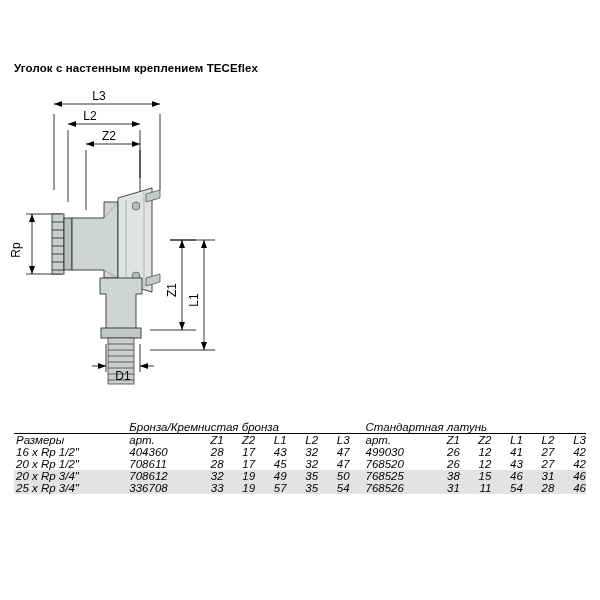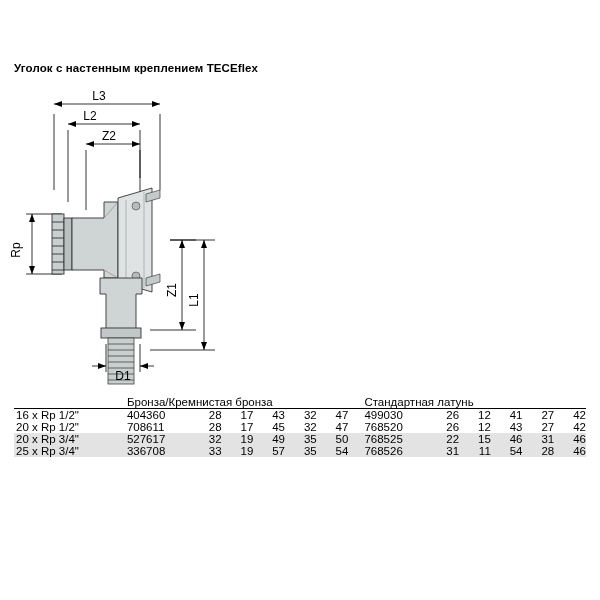--- a/index.html
+++ b/index.html
@@ -33,22 +33,23 @@
     position: absolute;
     left: 0;
     top: 82px;
     width: 600px;
     height: 310px;
   }
   
   .table-wrap {
     position: absolute;
     left: 14px;
-    top: 396px;
+    top: 421px;
     width: 572px;
+    font-style: italic;
   }
   table.spec {
     border-collapse: collapse;
     width: 572px;
     font-size: 11.5px;
   }
   table.spec td, table.spec th {
     padding: 0;
     margin: 0;
     text-align: left;
@@ -218,20 +219,36 @@
           <td></td>
           <td colspan="6">Бронза/Кремнистая бронза</td>
           <td></td>
           <td colspan="6">Стандартная латунь</td>
         </tr>
         <tr>
           <td colspan="14" style="padding:0">
               <div class="sep"></div>
             </td>
         </tr>
+        <tr class="colhdr">
+          <td class="c-size">Размеры</td>
+          <td>арт.</td>
+          <td class="num">Z1</td>
+          <td class="num">Z2</td>
+          <td class="num">L1</td>
+          <td class="num">L2</td>
+          <td class="num">L3</td>
+          <td></td>
+          <td>арт.</td>
+          <td class="num">Z1</td>
+          <td class="num">Z2</td>
+          <td class="num">L1</td>
+          <td class="num">L2</td>
+          <td class="num">L3</td>
+        </tr>
 
         <tr class="datarow">
           <td class="c-size">16 x Rp 1/2"</td>
           <td>404360</td>
           <td class="num">28</td>
           <td class="num">17</td>
           <td class="num">43</td>
           <td class="num">32</td>
           <td class="num">47</td>
           <td></td>
@@ -255,29 +272,29 @@
           <td>768520</td>
           <td class="num">26</td>
           <td class="num">12</td>
           <td class="num">43</td>
           <td class="num">27</td>
           <td class="num">42</td>
         </tr>
 
         <tr class="datarow shaded">
           <td class="c-size">20 x Rp 3/4"</td>
-          <td>527617</td>
+          <td>708612</td>
           <td class="num">32</td>
           <td class="num">19</td>
           <td class="num">49</td>
           <td class="num">35</td>
           <td class="num">50</td>
           <td></td>
           <td>768525</td>
-          <td class="num">22</td>
+          <td class="num">38</td>
           <td class="num">15</td>
           <td class="num">46</td>
           <td class="num">31</td>
           <td class="num">46</td>
         </tr>
 
         <tr class="datarow shaded">
           <td class="c-size">25 x Rp 3/4"</td>
           <td>336708</td>
           <td class="num">33</td>

